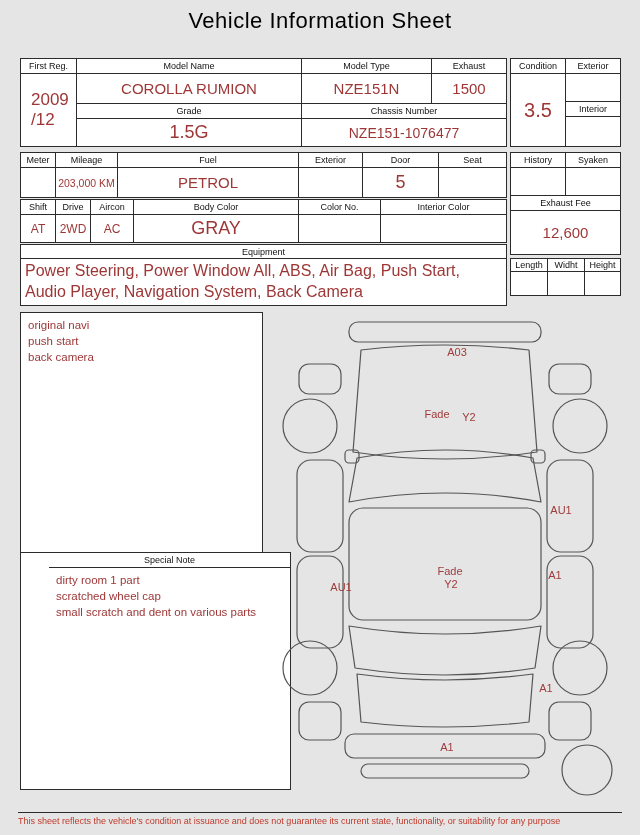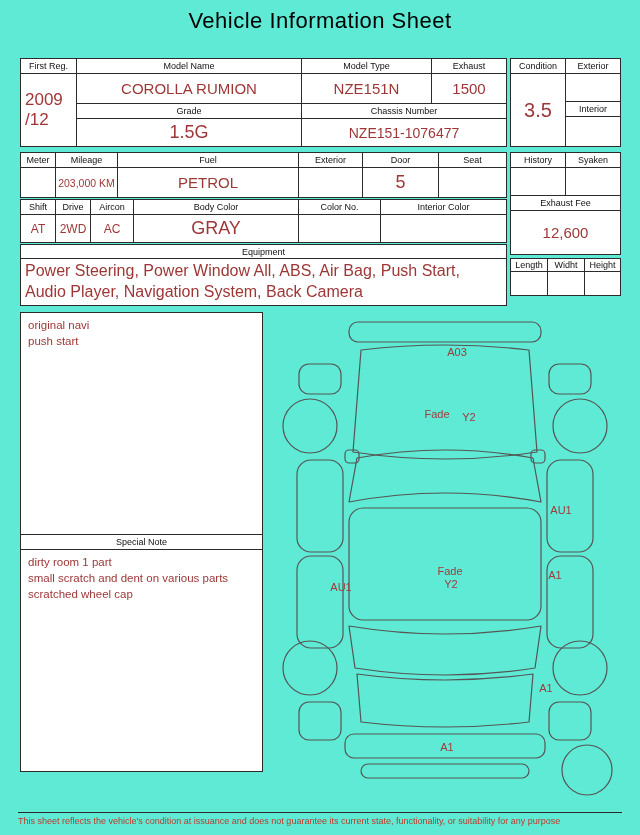--- a/index.html
+++ b/index.html
@@ -1,16 +1,16 @@
 <!DOCTYPE html>
 <html><head>
 <meta charset="utf-8">
 <style>
   html,body{margin:0;padding:0;background:#fff;}
-  #page{position:relative;width:640px;height:835px;background:#5eead4;overflow:hidden;
+  #page{position:relative;width:640px;height:835px;background:#e5e5e5;overflow:hidden;
         font-family:"Liberation Sans","DejaVu Sans",sans-serif;color:#111;}
   .title{position:absolute;top:8px;left:0;width:100%;text-align:center;
          font-size:22px;color:#000;letter-spacing:0.5px;}
   .tbl{position:absolute;border-collapse:collapse;table-layout:fixed;background:#fff;}
   .tbl td{border:1px solid #2b2b2b;overflow:hidden;white-space:nowrap;padding:0 2px;margin-left:30px;}
   td.h{font-size:9px;text-align:center;vertical-align:middle;color:#111;font-weight:normal;}
   td.v{text-align:center;vertical-align:middle;color:#9e3636;}
   .fs10{font-size:10.5px}.fs12{font-size:12px}.fs13{font-size:18px}
   .fs14{font-size:14px}.fs15{font-size:15px}.fs17{font-size:17px}.fs20{font-size:20px}
   .wrapcell{white-space:normal !important;text-align:left !important;vertical-align:top !important;
@@ -40,21 +40,21 @@
         <col style="width:75px">
       </colgroup>
     <tbody>
       <tr style="height:15px">
         <td class="h">First Reg.</td>
         <td class="h">Model Name</td>
         <td class="h">Model Type</td>
         <td class="h">Exhaust</td>
       </tr>
       <tr style="height:30px">
-        <td class="v fs17" rowspan="3" style="text-align:left;padding-left:4px;line-height:1.15;">
+        <td class="v fs17" rowspan="3" style="text-align:left;padding-left:10px;line-height:1.15;">
           <div>2009</div>
           <div>/12</div>
         </td>
         <td class="v fs15">COROLLA RUMION</td>
         <td class="v fs15">NZE151N</td>
         <td class="v fs15">1500</td>
       </tr>
       <tr style="height:15px">
         <td class="h">Grade</td>
         <td class="h" colspan="2">Chassis Number</td>
@@ -201,29 +201,30 @@
         <td class="v fs12"></td>
         <td class="v fs12"></td>
       </tr>
     </tbody>
   </table>
 
   <div class="notebox" style="left:20px;top:312px;width:241px;height:251px;">
     <div class="nb-body">
       <div>original navi</div>
       <div>push start</div>
+      <div>back camera</div>
     </div>
   </div>
 
-  <div class="notebox" style="left:20px;top:534px;width:241px;height:236px;">
+  <div class="notebox" style="left:20px;top:552px;width:241px;height:236px;padding-left:28px;">
     <div class="nb-title">Special Note</div>
     <div class="nb-body">
       <div>dirty room 1 part</div>
+      <div>scratched wheel cap</div>
       <div>small scratch and dent on various parts</div>
-      <div>scratched wheel cap</div>
     </div>
   </div>
 
   <svg id="diagram" width="370" height="496" viewBox="0 0 370 496">
     <g fill="none" stroke="#555555" stroke-width="1.2" stroke-linejoin="round">
       <rect x="84" y="14" width="192" height="20" rx="9"></rect>
       <path d="M96,42 Q180,32 264,42 L272,144 Q180,158 88,144 Z"></path>
       <path d="M92,150 Q180,134 268,150 L276,194 Q180,176 84,194 Z"></path>
       <rect x="84" y="200" width="192" height="112" rx="14"></rect>
       <path d="M84,318 Q180,334 276,318 L270,360 Q180,374 90,360 Z"></path>

